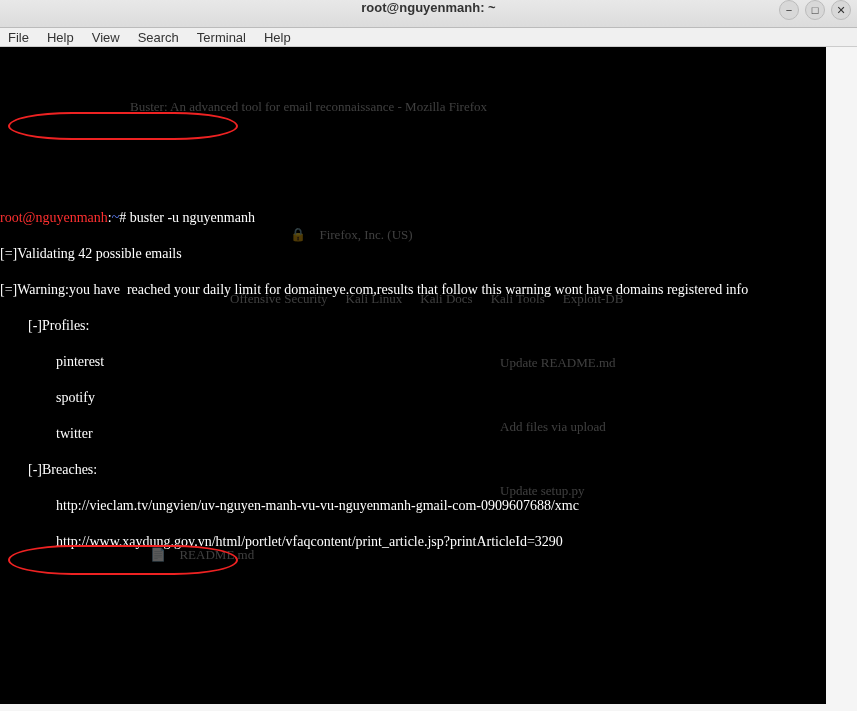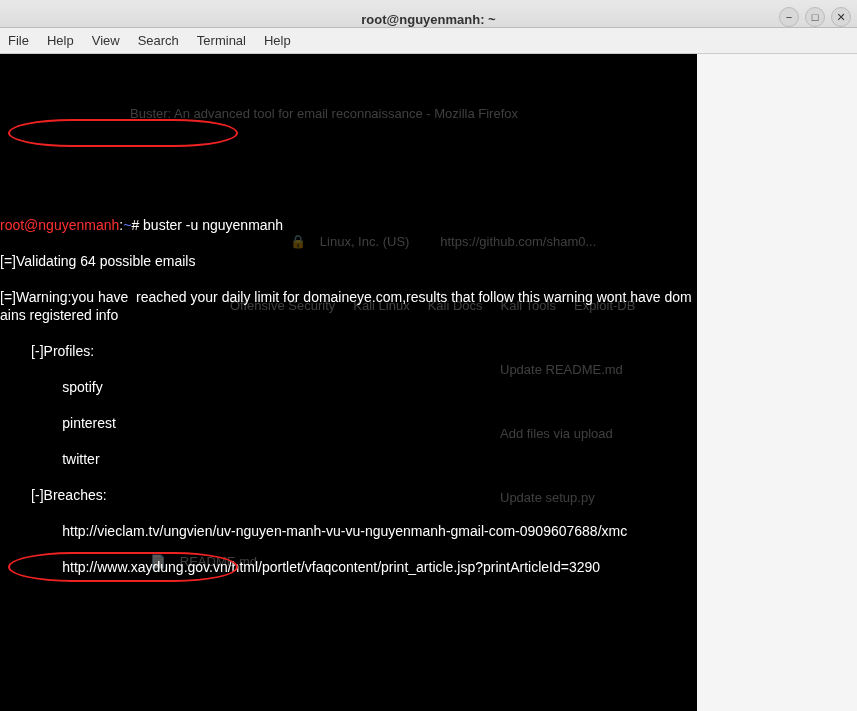--- a/index.html
+++ b/index.html
@@ -7,21 +7,21 @@
   font-family: "Liberation Sans", sans-serif;
   background: #f5f5f5;
   width: 857px;
   height: 711px;
   overflow: hidden;
 }
 .titlebar {
   height: 28px;
   background: linear-gradient(to bottom, #e8e8e8, #dcdcdc);
   display: flex;
-  align-items: flex-end;
+  align-items: flex-start;
   justify-content: center;
   position: relative;
   border-bottom: 1px solid #bbb;
 }
 .titlebar-title {
   font-weight: bold;
   font-size: 13px;
   color: #333;
 }
 .window-controls {
@@ -37,38 +37,38 @@
   background: #d8d8d8;
   border: 1px solid #bbb;
   display: flex;
   align-items: center;
   justify-content: center;
   font-size: 11px;
   color: #333;
   cursor: pointer;
 }
 .menubar {
-  height: 26px;
+  height: 19px;
   background: #f0f0f0;
   border-bottom: 1px solid #ccc;
   display: flex;
   align-items: center;
   padding: 0 8px;
   gap: 18px;
   font-size: 13px;
   color: #333;
 }
 .menu-item { cursor: pointer; }
 .terminal {
   background: #000;
   color: #fff;
-  font-family: Liberation Sans, sans-serif;
+  font-family: Liberation Serif, serif;
   font-size: 14px;
   line-height: 18px;
-  width: 697px;
+  width: 826px;
   height: calc(711px - 54px);
   position: relative;
   overflow: hidden;
   white-space: pre;
 }
 .terminal-content {
   position: relative;
   z-index: 2;
 }
 .bg-browser {
@@ -134,21 +134,21 @@
   <span class="menu-item">Search</span>
   <span class="menu-item">Terminal</span>
   <span class="menu-item">Help</span>
 </div>
 
 <div class="terminal">
 
   <div class="bg-browser">
     <div class="bg-row" style="padding-left:130px"><span>Buster: An advanced tool for email reconnaissance - Mozilla Firefox</span></div>
     <div class="bg-row"></div>
-    <div class="bg-row" style="padding-left:290px">🔒 <span>Linux, Inc. (US)</span> &nbsp; <span>https://github.com/sham0...</span></div>
+    <div class="bg-row" style="padding-left:290px">🔒 <span>Firefox, Inc. (US)</span> &nbsp; </div>
     <div class="bg-row" style="gap:18px;padding-left:230px">
       <span>Offensive Security</span>
       <span>Kali Linux</span>
       <span>Kali Docs</span>
       <span>Kali Tools</span>
       <span>Exploit-DB</span>
     </div>
     <div class="bg-row" style="padding-left:500px"><span>Update README.md</span></div>
     <div class="bg-row" style="padding-left:500px"><span>Add files via upload</span></div>
     <div class="bg-row" style="padding-left:500px"><span>Update setup.py</span></div>
@@ -156,25 +156,25 @@
     <div style="height:200px"></div>
     
     
   </div>
 
   <div class="circle1"></div>
   <div class="circle2"></div>
 
   <div class="terminal-content">
 <span class="line"><span class="prompt-user">root@nguyenmanh</span><span>:</span><span class="prompt-path">~</span><span>#</span><span> buster -u nguyenmanh</span></span>
-<span class="line">[=]Validating 64 possible emails</span>
+<span class="line">[=]Validating 42 possible emails</span>
 <span class="line" style="white-space:pre-wrap;word-break:break-all">[=]Warning:you have  reached your daily limit for domaineye.com,results that follow this warning wont have domains registered info</span>
 <span class="line">        [-]Profiles:</span>
+<span class="line">                pinterest</span>
 <span class="line">                spotify</span>
-<span class="line">                pinterest</span>
 <span class="line">                twitter</span>
 <span class="line">        [-]Breaches:</span>
 <span class="line" style="white-space:pre-wrap;word-break:break-all">                http://vieclam.tv/ungvien/uv-nguyen-manh-vu-vu-nguyenmanh-gmail-com-0909607688/xmc</span>
 <span class="line" style="white-space:pre-wrap;word-break:break-all">                http://www.xaydung.gov.vn/html/portlet/vfaqcontent/print_article.jsp?printArticleId=3290</span>
 
 
 
 
 
 

